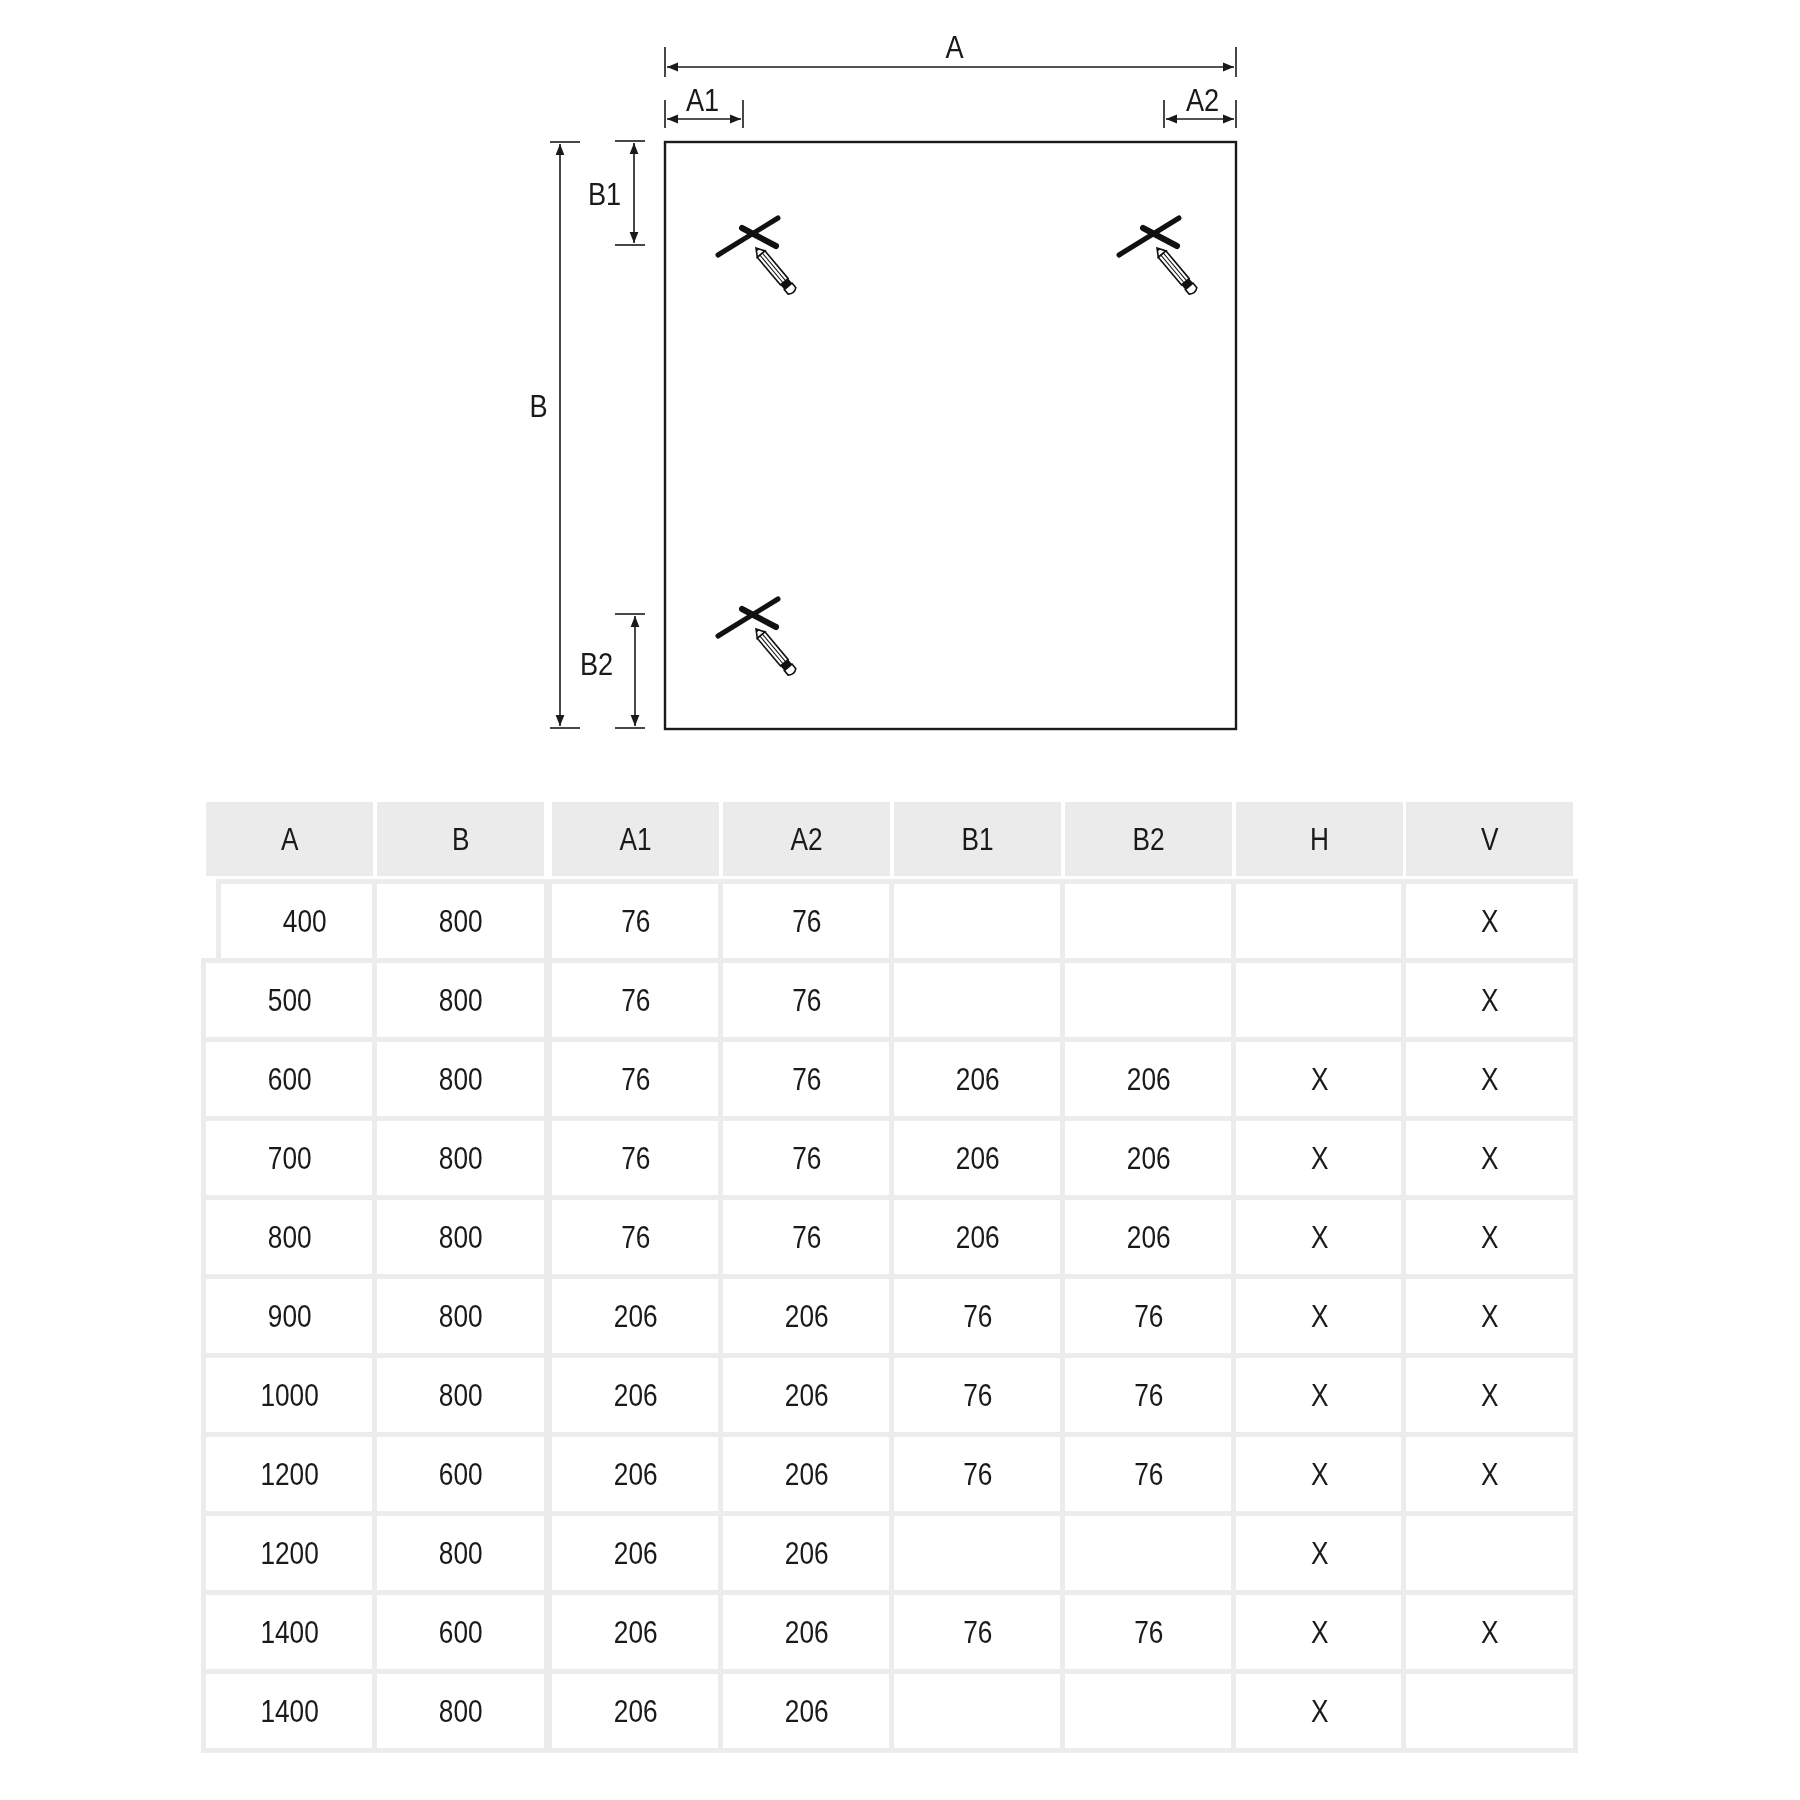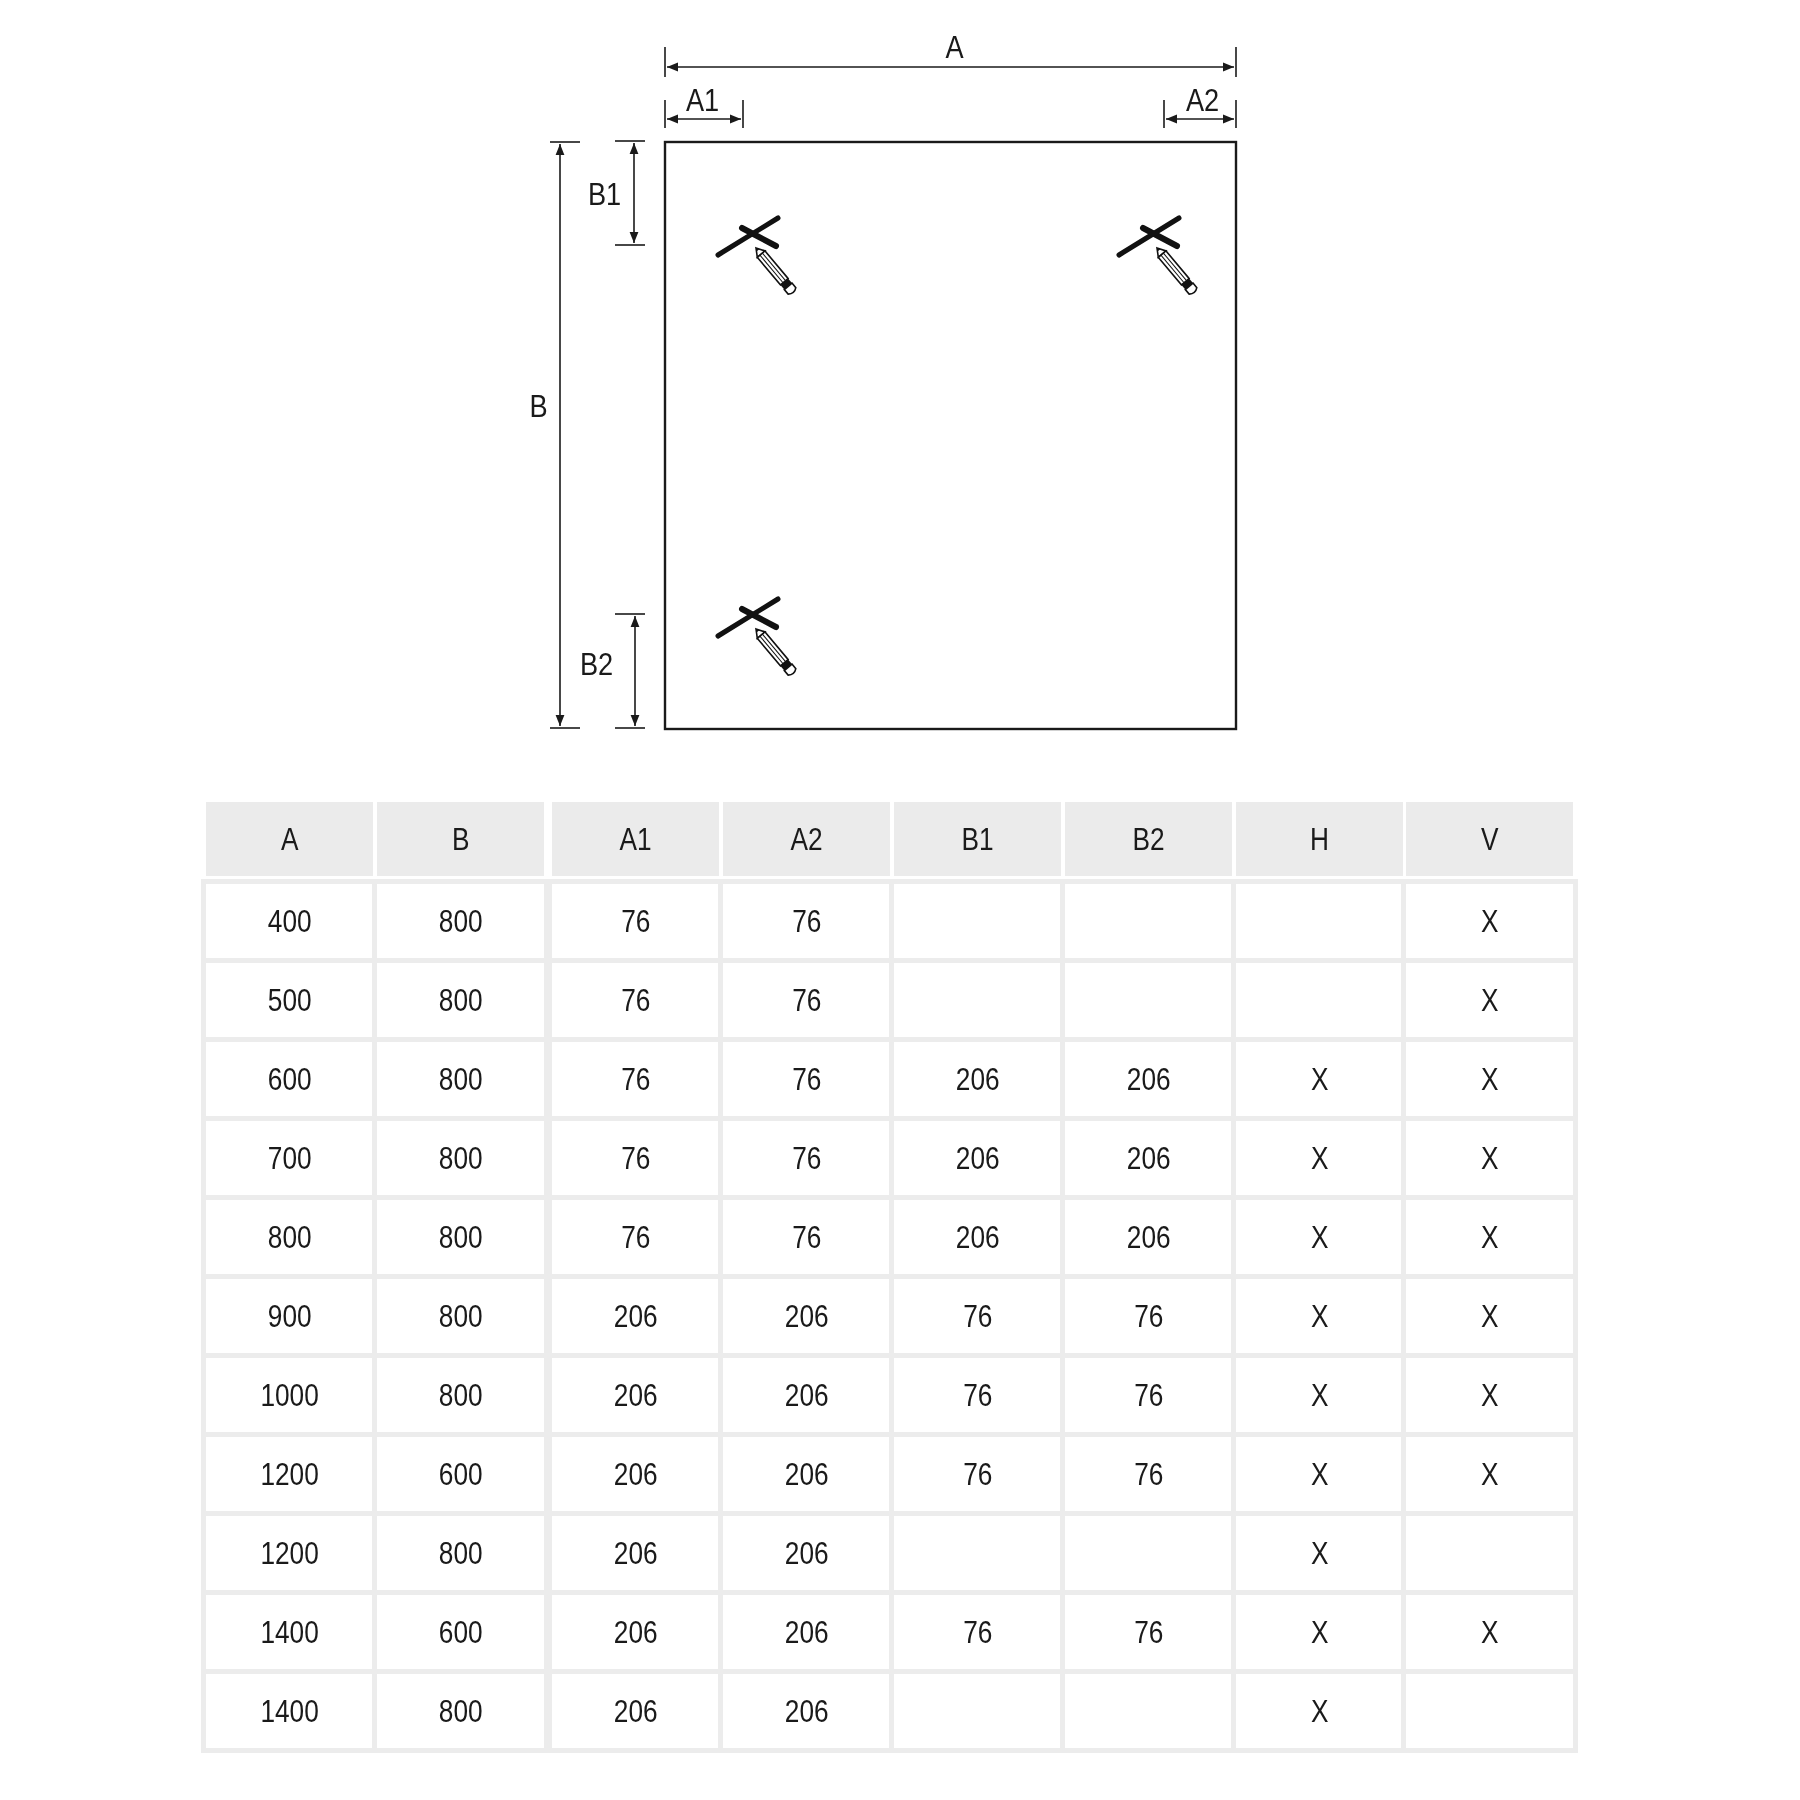--- a/index.html
+++ b/index.html
@@ -105,21 +105,21 @@
         <span>B2</span>
       </div>
       <div class="cell hcell" style="left: 1030px;">
         <span>H</span>
       </div>
       <div class="cell hcell" style="left: 1200px;">
         <span>V</span>
       </div>
     </div>
     <div class="row" style="top: 82px;">
-      <div class="cell bcell" style="left: 0px;">
+      <div class="cell bcell" style="left: 15px;">
         <span>400</span>
       </div>
       <div class="cell bcell" style="left: 171px;">
         <span>800</span>
       </div>
       <div class="cell bcell" style="left: 346px;">
         <span>76</span>
       </div>
       <div class="cell bcell" style="left: 517px;">
         <span>76</span>

